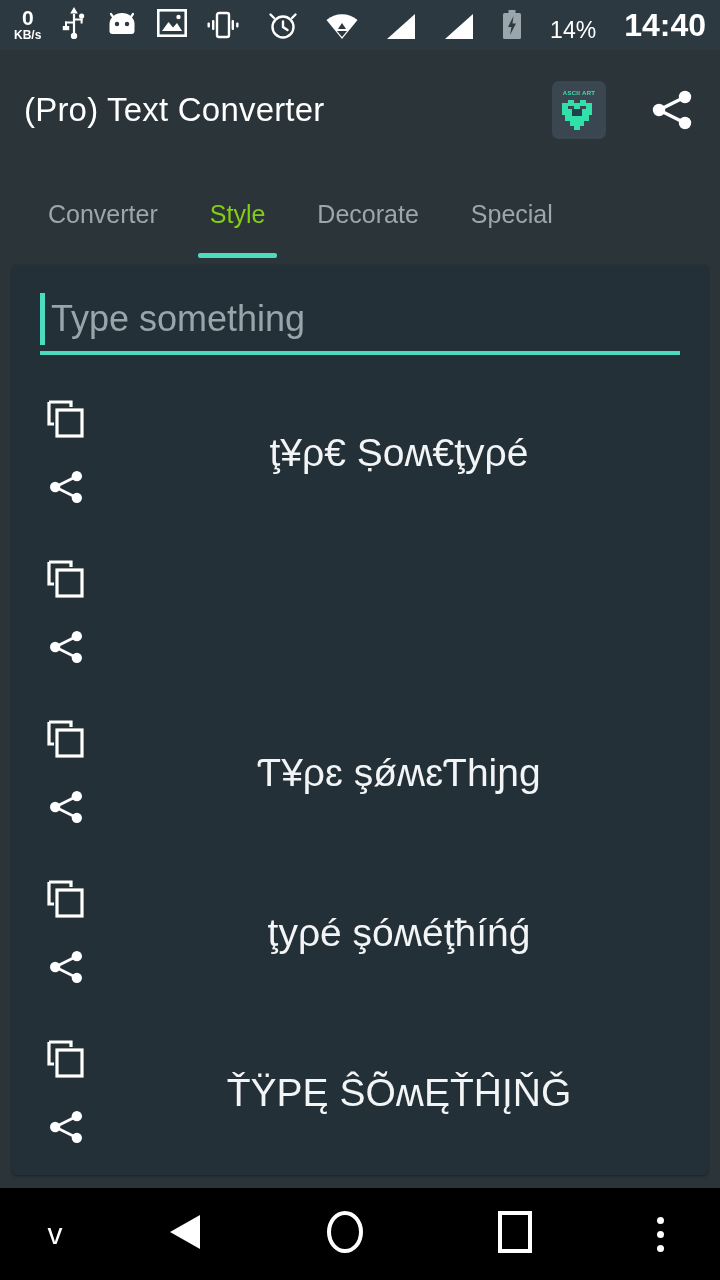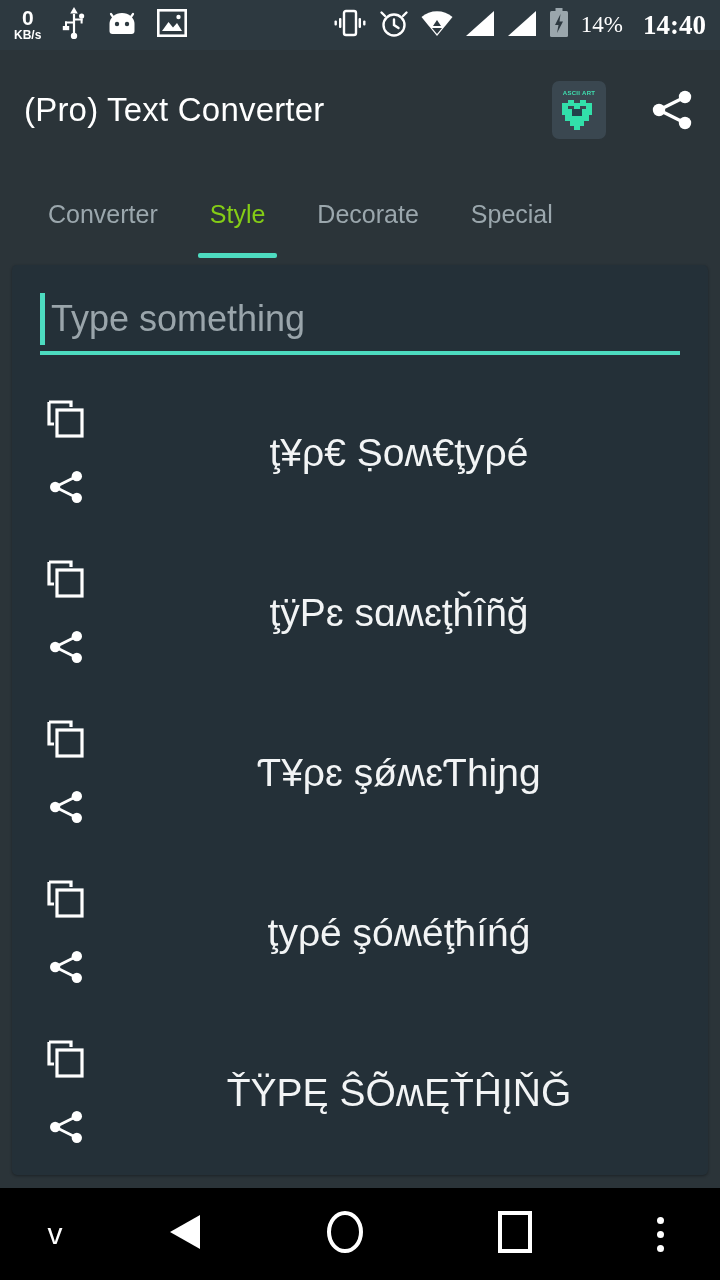--- a/index.html
+++ b/index.html
@@ -18,28 +18,28 @@
   
   .statusbar {
     position:absolute; top:0; left:0;
     width:720px; height:50px;
     background:#2d3940;
     display:flex; align-items:center;
     padding:0 14px;
     color:#ffffff;
   }
   .sb-left { display:flex; align-items:center; gap:20px; }
-  .sb-right { display:flex; align-items:center; gap:12px; margin-left:auto;font-family:Liberation Serif, serif; }
+  .sb-right { display:flex; align-items:flex-end; gap:28px; margin-left:auto; }
   .kbs { display:flex; flex-direction:column; align-items:center; line-height:1;
          transform:translateY(-1px); }
   .kbs .num { font-size:21px; font-weight:700; letter-spacing:-0.5px; }
   .kbs .unit { font-size:12px; font-weight:700; margin-top:1px; }
   .sb-icon { display:block; }
   .pct { font-size:23px; font-weight:400; letter-spacing:0px; }
-  .clock { font-size:27px; font-weight:700; letter-spacing:0px; margin-left:8px; }
+  .clock { font-size:32px; font-weight:700; letter-spacing:0px; margin-left:0; }
 
   
   .appbar {
     position:absolute; top:50px; left:0;
     width:720px; height:120px;
     background:#2b3439;
     display:flex; align-items:center;
     padding:0 24px;
     text-align:right;
   }
@@ -341,21 +341,20 @@
           </span>
           <span class="ico-btn">
             <svg width="40" height="40" viewBox="0 0 48 48">
               <circle cx="37" cy="11" r="6.2" fill="#fff"></circle>
               <circle cx="11" cy="24" r="6.2" fill="#fff"></circle>
               <circle cx="37" cy="37" r="6.2" fill="#fff"></circle>
               <path d="M11 24 L37 11 M11 24 L37 37" stroke="#fff" stroke-width="3.4" fill="none"></path>
             </svg>
           </span>
         </div>
-        <div class="row-text">ţÿΡɛ ѕɑʍɛţȟîñğ</div>
       </div>
 
       <div class="row">
         <div class="row-icons">
           <span class="ico-btn">
             <svg width="40" height="40" viewBox="0 0 40 40" fill="none" stroke="#fff" stroke-width="3.2">
               <path d="M3 3 h22 v5 M3 3 v22 h5"></path>
               <rect x="11" y="11" width="25" height="26"></rect>
             </svg>
           </span>

